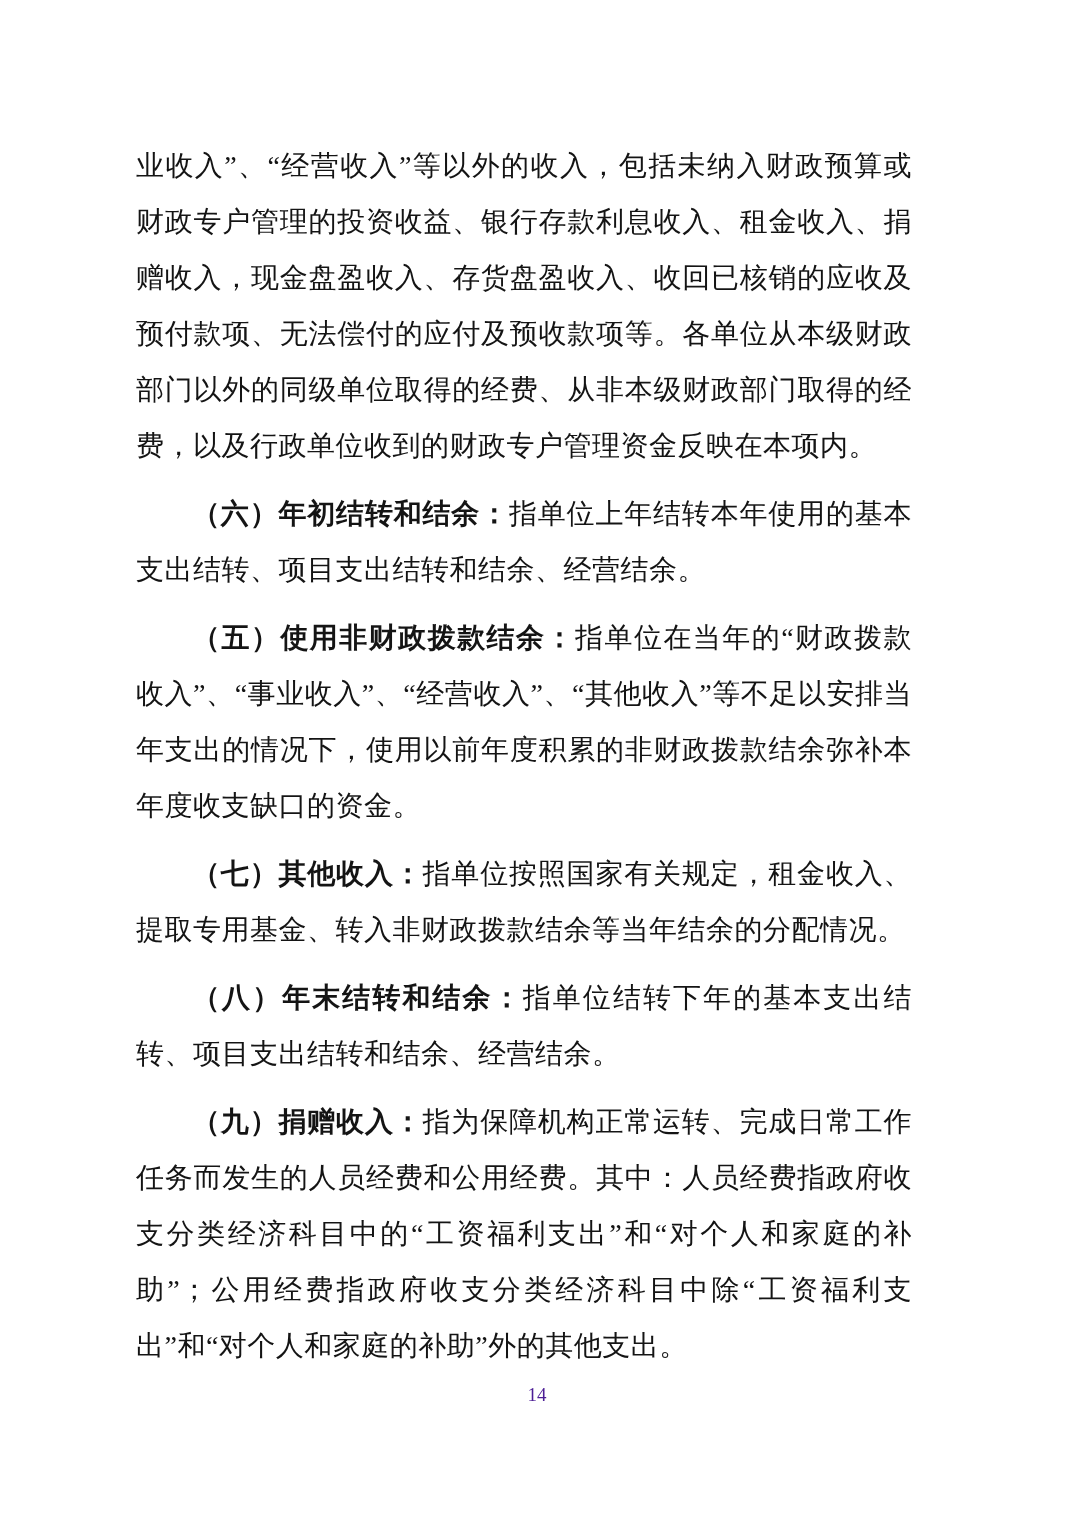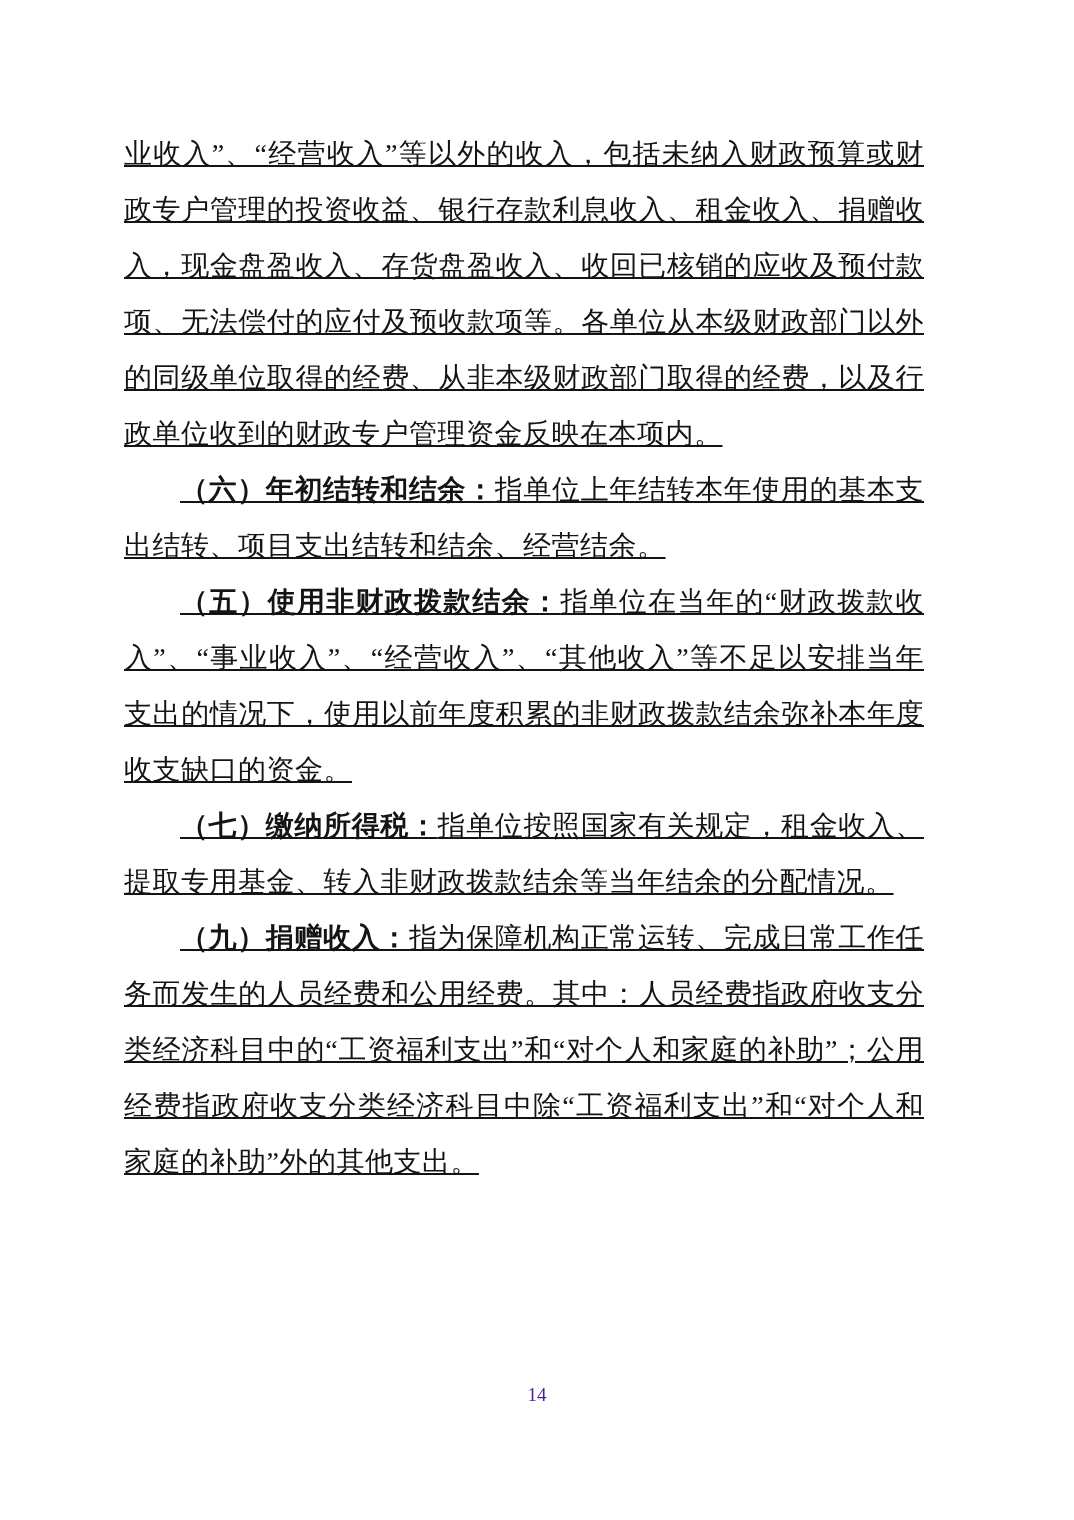--- a/index.html
+++ b/index.html
@@ -21,23 +21,22 @@
     left: 124px;
     top: 126px;
     width: 800px;
     font-size: 28px;
     line-height: 56px;
     text-align: justify;
     text-justify: inter-ideograph;
     letter-spacing: 0.5px;
   }
   .para {
-    margin: 0;
+    margin: 12px;
     padding: 0;
-    text-decoration: underline;
   }
   .para.indent {
     text-indent: 2em;
   }
   .lead {
     font-weight: bold;
   }
   .pagenum {
     position: absolute;
     left: 0;
@@ -54,22 +53,23 @@
 
 <div class="page">
   <div class="content">
 
     <p class="para"><b class="lead"></b><span>业收入”、“经营收入”等以外的收入，包括未纳入财政预算或财政专户管理的投资收益、银行存款利息收入、租金收入、捐赠收入，现金盘盈收入、存货盘盈收入、收回已核销的应收及预付款项、无法偿付的应付及预收款项等。各单位从本级财政部门以外的同级单位取得的经费、从非本级财政部门取得的经费，以及行政单位收到的财政专户管理资金反映在本项内。</span></p>
 
     <p class="para indent"><b class="lead">（六）年初结转和结余：</b><span>指单位上年结转本年使用的基本支出结转、项目支出结转和结余、经营结余。</span></p>
 
     <p class="para indent"><b class="lead">（五）使用非财政拨款结余：</b><span>指单位在当年的“财政拨款收入”、“事业收入”、“经营收入”、“其他收入”等不足以安排当年支出的情况下，使用以前年度积累的非财政拨款结余弥补本年度收支缺口的资金。</span></p>
 
-    <p class="para indent"><b class="lead">（七）缴纳所得税：</b><span>指单位按照国家有关规定，租金收入、提取专用基金、转入非财政拨款结余等当年结余的分配情况。</span></p>
+    <p class="para indent"><b class="lead">（七）其他收入：</b><span>指单位按照国家有关规定，租金收入、提取专用基金、转入非财政拨款结余等当年结余的分配情况。</span></p>
 
+    <p class="para indent"><b class="lead">（八）年末结转和结余：</b><span>指单位结转下年的基本支出结转、项目支出结转和结余、经营结余。</span></p>
 
     <p class="para indent"><b class="lead">（九）捐赠收入：</b><span>指为保障机构正常运转、完成日常工作任务而发生的人员经费和公用经费。其中：人员经费指政府收支分类经济科目中的“工资福利支出”和“对个人和家庭的补助”；公用经费指政府收支分类经济科目中除“工资福利支出”和“对个人和家庭的补助”外的其他支出。</span></p>
 
 
   </div>
 
   <div class="pagenum">14</div>
 </div>
 
 </body></html>

